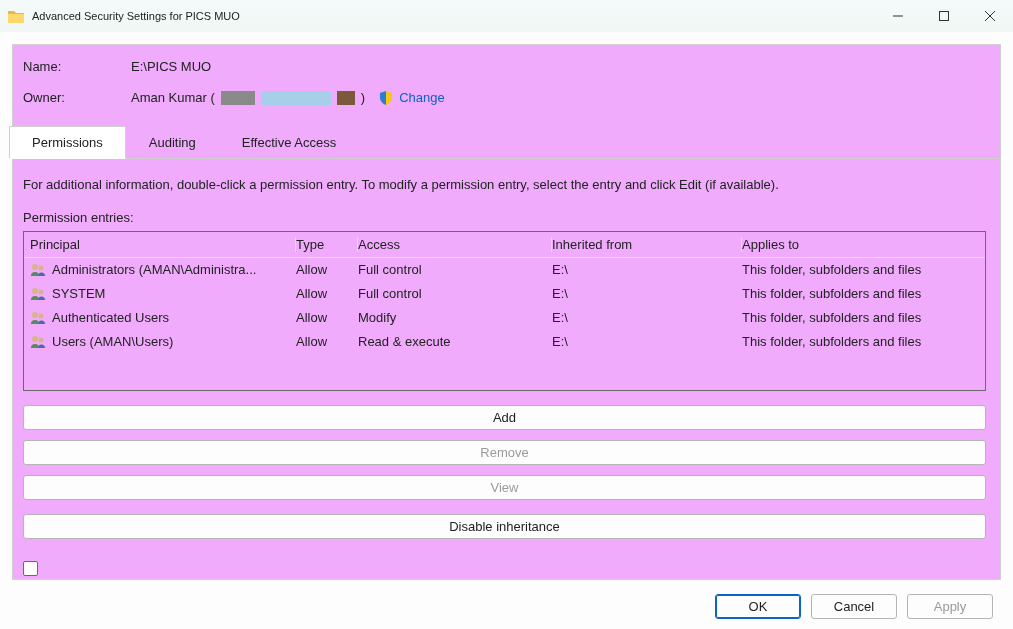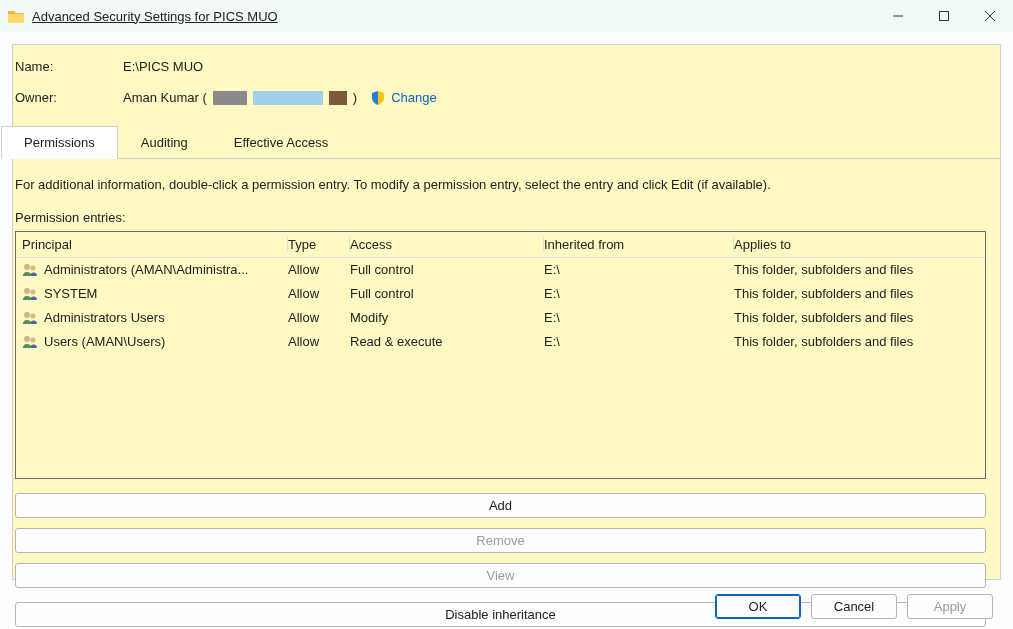--- a/index.html
+++ b/index.html
@@ -19,42 +19,41 @@
     height: 32px;
     padding: 0 0 0 8px;
     background: linear-gradient(to bottom, #f4faf9, #f0f7f5);
   }
   .titlebar .folder-icon {
     width: 16px; height: 14px;
     margin-right: 8px;
   }
   .titlebar .title {
     flex: 1;
-    font-size: 13px;
-    color: #222;
-    text-decoration: underline;
+    font-size: 11px;
+    color: #222;
   }
   .win-controls {
     display: flex;
     height: 32px;
   }
   .win-btn {
     width: 46px;
     display: flex;
     align-items: center;
     justify-content: center;
     color: #333;
   }
   .content-wrap {
     padding: 12px;
   }
   .panel {
     border: 1px solid #d0d0d0;
-    background: #fef9c3;
-    padding: 14px 14px 12px 2px;
+    background: #f0abfc;
+    padding: 14px 14px 12px 10px;
     height: 536px;
     position: relative;
   }
   .info-row {
     display: flex;
     align-items: center;
     margin-bottom: 16px;
   }
   .info-label {
     width: 108px;
@@ -105,21 +104,21 @@
     padding-top: 18px;
   }
   .instruction {
     margin-bottom: 18px;
   }
   .entries-label {
     margin-bottom: 6px;
   }
   .table {
     border: 1px solid #6a6a6a;
-    height: 248px;
+    height: 160px;
     overflow: hidden;
   }
   .thead, .trow {
     display: flex;
     align-items: center;
     padding: 3px 6px;
   }
   .thead {
     border-bottom: 1px solid #e0e0e0;
     padding: 5px 6px;
@@ -295,21 +294,21 @@
               <div class="col applies">This folder, subfolders and files</div>
             </div>
             <div class="trow">
               <div class="col principal">
                 <svg class="users-icon" viewBox="0 0 16 14">
                   <circle cx="5" cy="4" r="3" fill="#d8b48a"></circle>
                   <circle cx="11" cy="5" r="2.5" fill="#d8b48a"></circle>
                   <path d="M1 13 a4 4 0 0 1 8 0 z" fill="#5a8a5a"></path>
                   <path d="M8 13 a3.5 3.5 0 0 1 7 0 z" fill="#4a6aa8"></path>
                 </svg>
-                <span>Administrators Users</span>
+                <span>Authenticated Users</span>
               </div>
               <div class="col type">Allow</div>
               <div class="col access">Modify</div>
               <div class="col inherited">E:\</div>
               <div class="col applies">This folder, subfolders and files</div>
             </div>
             <div class="trow">
               <div class="col principal">
                 <svg class="users-icon" viewBox="0 0 16 14">
                   <circle cx="5" cy="4" r="3" fill="#d8b48a"></circle>

